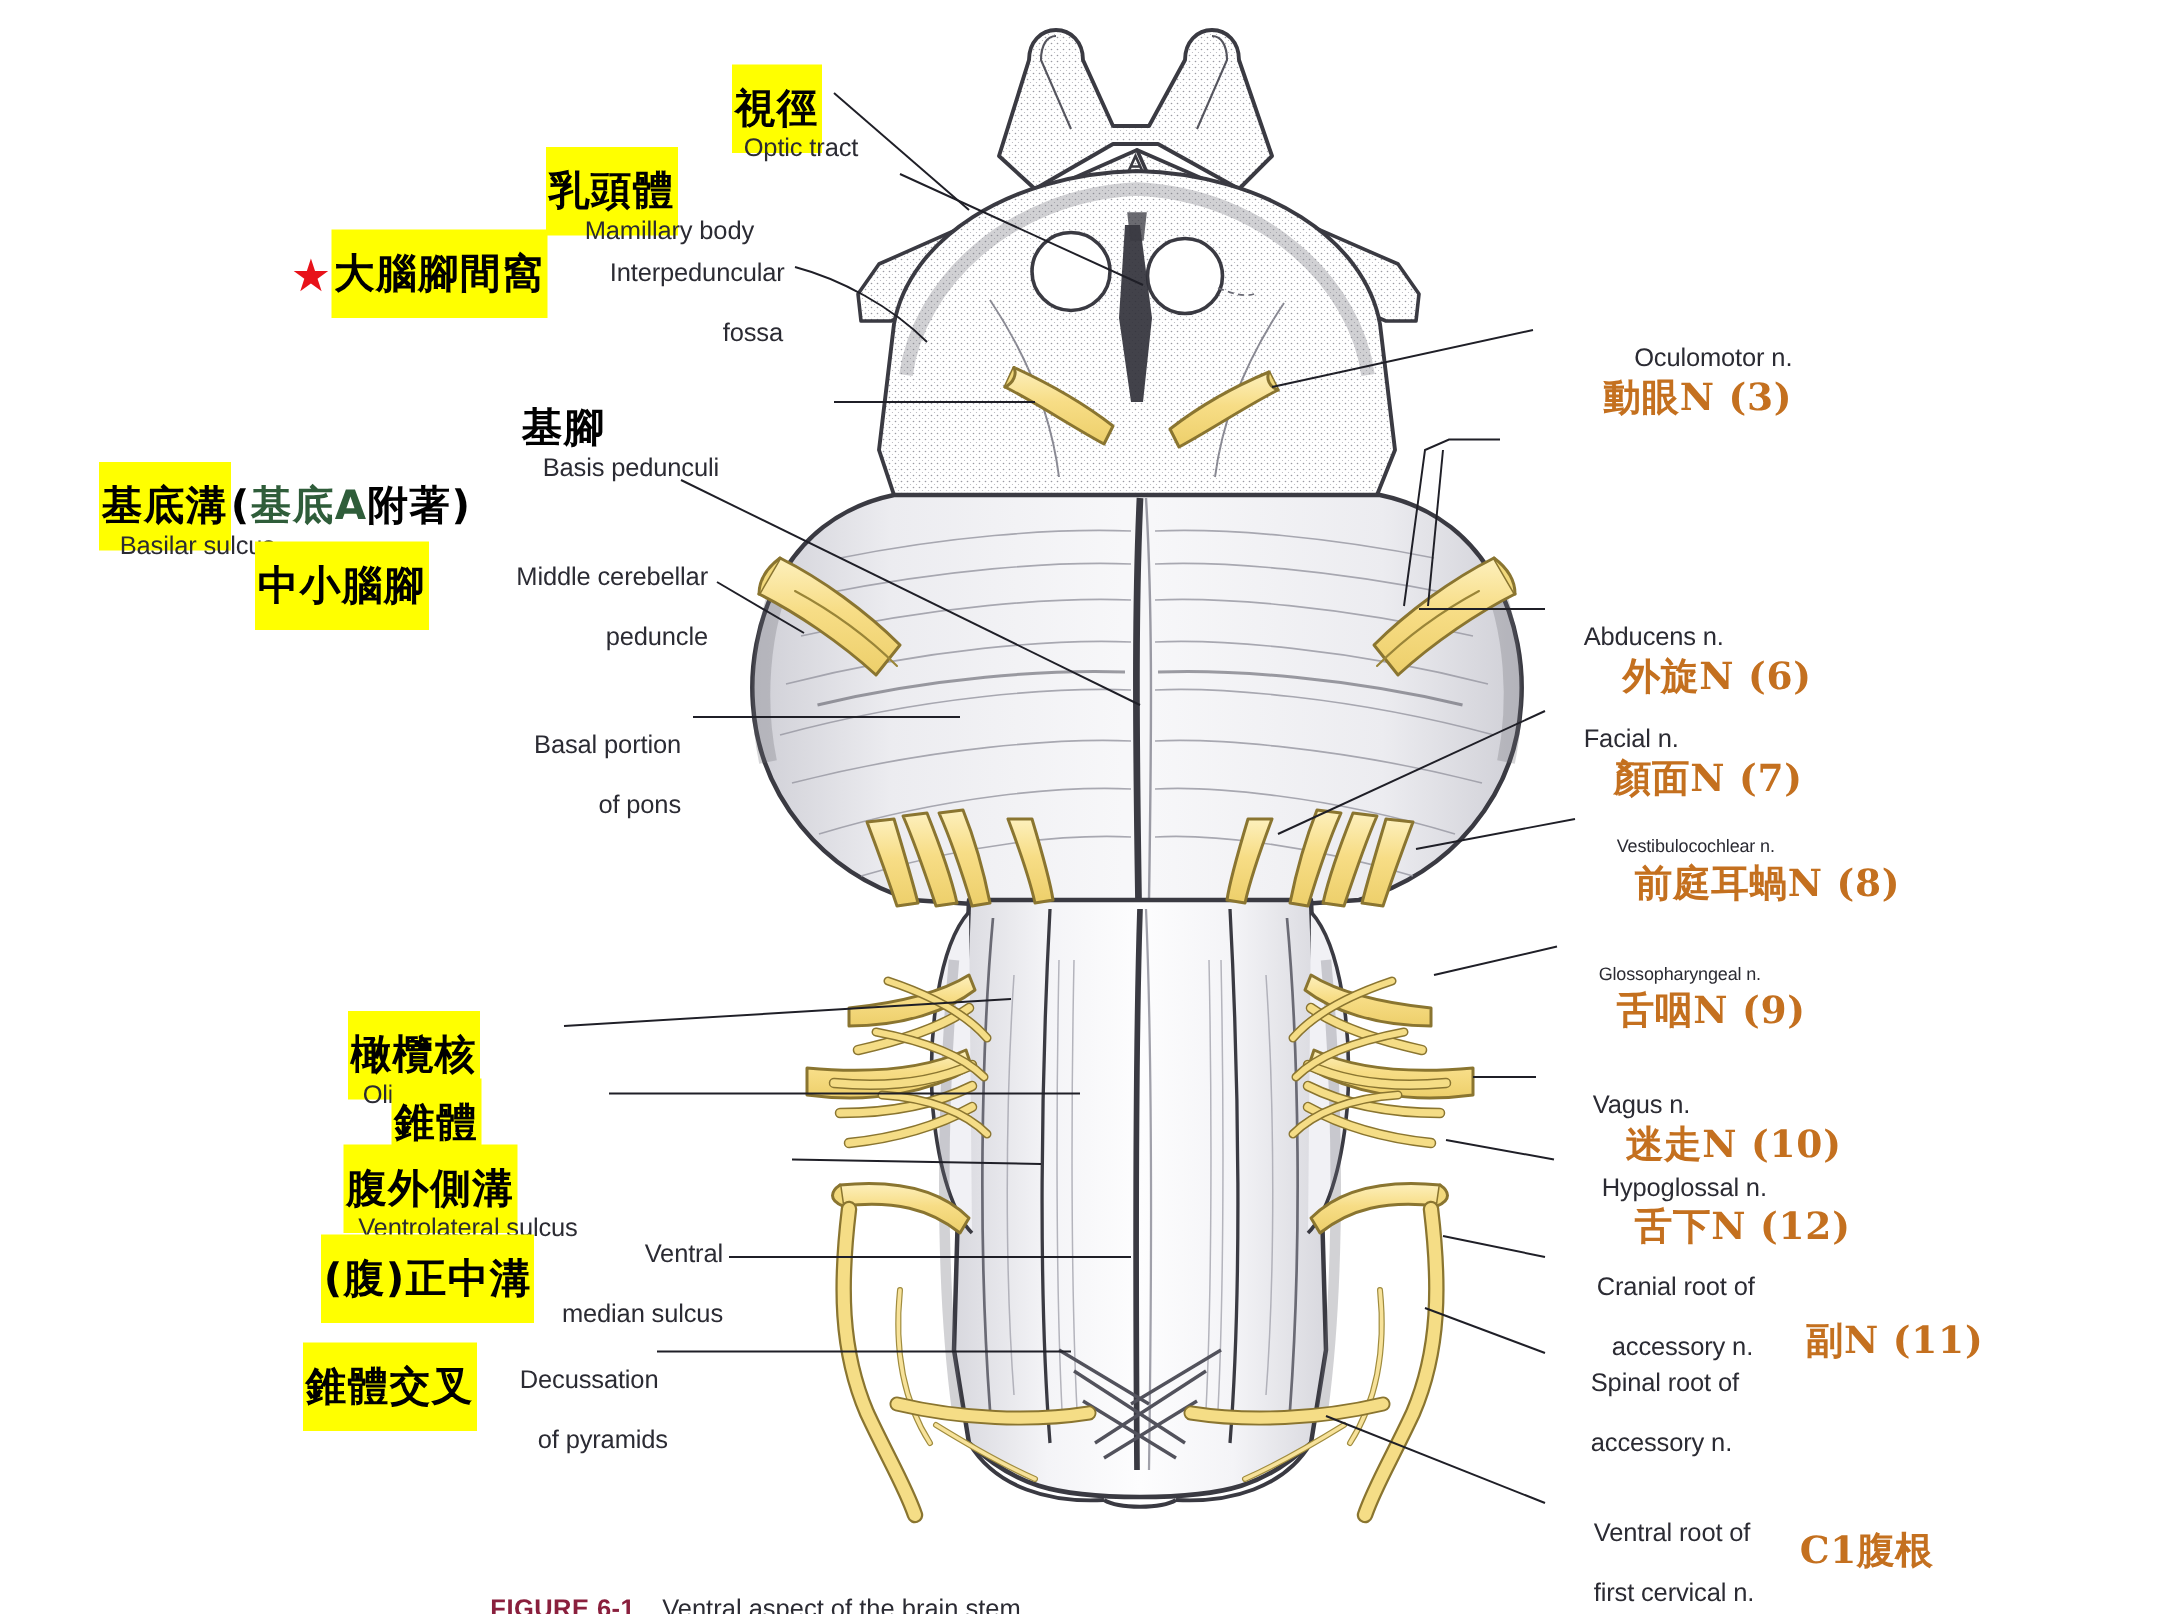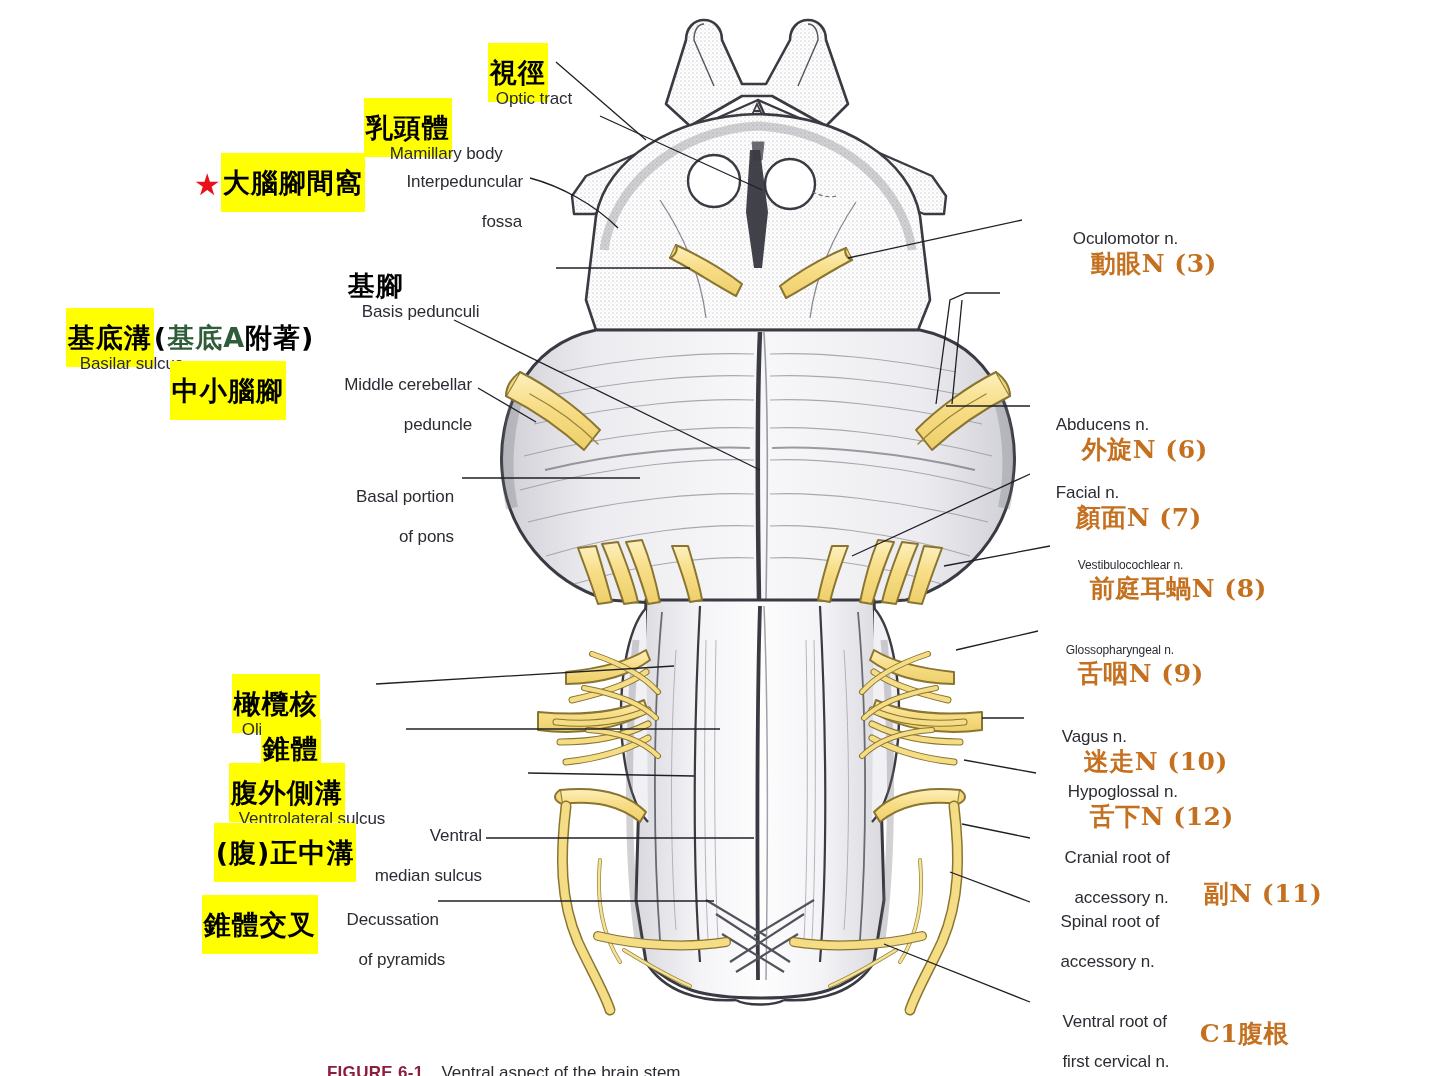--- a/index.html
+++ b/index.html
@@ -482,21 +482,21 @@
   </div>
 
   <div class="lbl" style="left:184px; top:890px;">
     <span class="cjk hl">錐體交叉</span>
   </div>
   <div class="lbl eng" style="left:328px; top:890px;">
     <span>Decussation</span><br>
     <span style="margin-left:12px;">of pyramids</span>
   </div>
 
-  <div class="lbl" style="left:1055px; top:210px;">
+  <div class="lbl" style="left:1033px; top:210px;text-align:right;">
     <span class="eng">Oculomotor n.</span>
     <span class="cjk-orange" style="margin-left:18px;">動眼N (3)</span>
   </div>
 
 
   <div class="lbl" style="left:1038px; top:396px;">
     <span class="eng">Abducens n.</span>
     <span class="cjk-orange" style="margin-left:26px;">外旋N (6)</span>
   </div>
 

